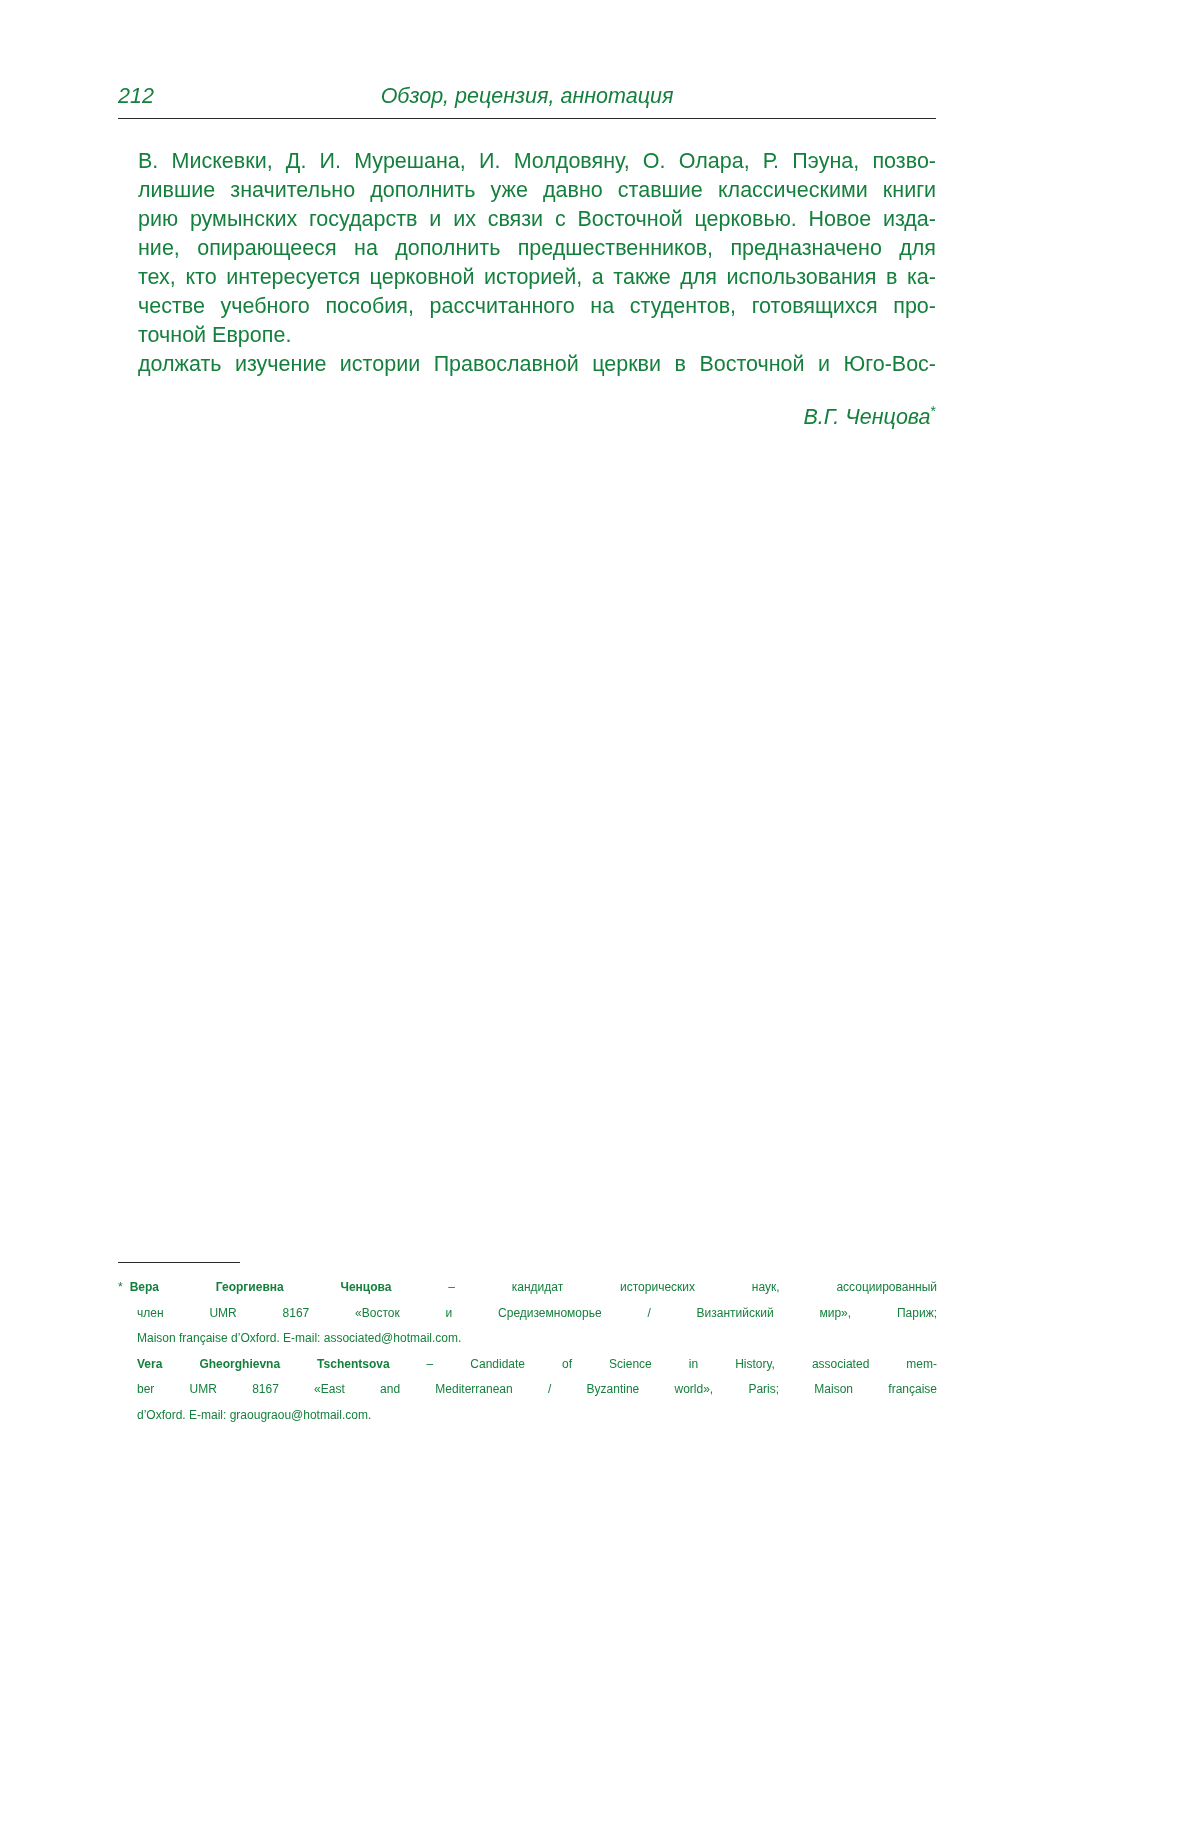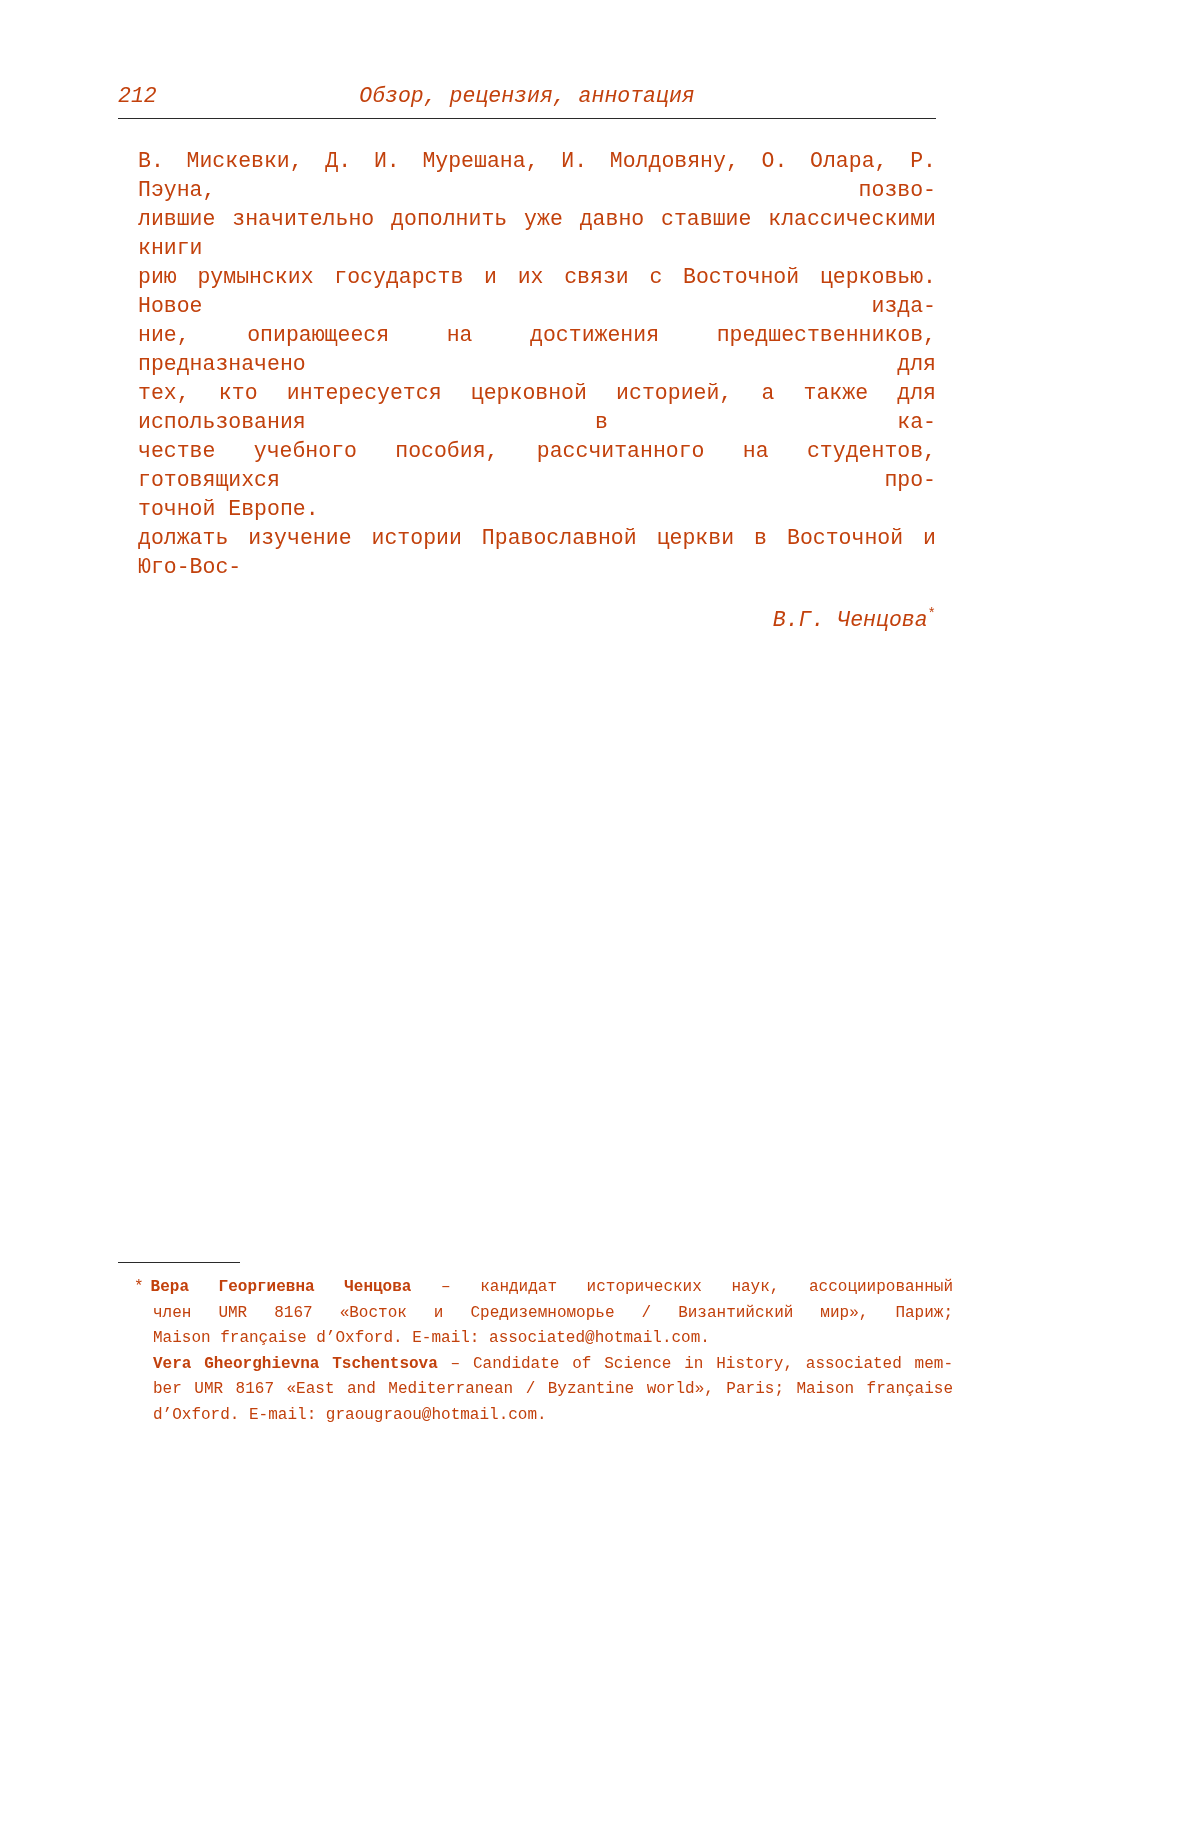--- a/index.html
+++ b/index.html
@@ -5,22 +5,22 @@
   html, body {
     margin: 0;
     padding: 0;
     background: #ffffff;
   }
   .page {
     position: relative;
     width: 1000px;
     height: 1842px;
     background: #ffffff;
-    color: #c2410c;
-    font-family: Liberation Mono, monospace;
+    color: #15803d;
+    font-family: Liberation Sans, sans-serif;
     overflow: hidden;
   }
   .content {
     position: absolute;
     left: 118px;
     top: 84px;
     width: 818px;
   }
   
   .page-header {
@@ -76,23 +76,22 @@
     top: 1262px;
     width: 818px;
   }
   .footnote-rule {
     border: none;
     border-top: 1.4px solid #2a2a2a;
     width: 122px;
     margin: 0 0 12px 0;
   }
   .footnote-text {
-    margin-left: 16px;
     width: 800px;
-    font-size: 16px;
+    font-size: 12px;
     line-height: 25.5px;
     padding-left: 19px;
   }
   .fn-line {
     text-align: justify;
     text-align-last: justify;
   }
   .fn-line.no-stretch {
     text-align-last: left;
   }
@@ -116,21 +115,21 @@
     <header class="page-header">
       <span class="page-number">212</span>
       <span class="running-head">Обзор, рецензия, аннотация</span>
     </header>
     <hr class="header-rule">
 
     <div class="paragraph">
       <div class="body-line">В. Мискевки, Д. И. Мурешана, И. Молдовяну, О. Олара, Р. Пэуна, позво-</div>
       <div class="body-line">лившие значительно дополнить уже давно ставшие классическими книги</div>
       <div class="body-line">рию румынских государств и их связи с Восточной церковью. Новое изда-</div>
-      <div class="body-line">ние, опирающееся на достижения предшественников, предназначено для</div>
+      <div class="body-line">ние, опирающееся на дополнить предшественников, предназначено для</div>
       <div class="body-line">тех, кто интересуется церковной историей, а также для использования в ка-</div>
       <div class="body-line">честве учебного пособия, рассчитанного на студентов, готовящихся про-</div>
       <div class="body-line last-line">точной Европе.</div>
       <div class="body-line">должать изучение истории Православной церкви в Восточной и Юго-Вос-</div>
     </div>
 
     <div class="signature">
       <span>В.Г. Ченцова</span><sup>*</sup>
     </div>
 

